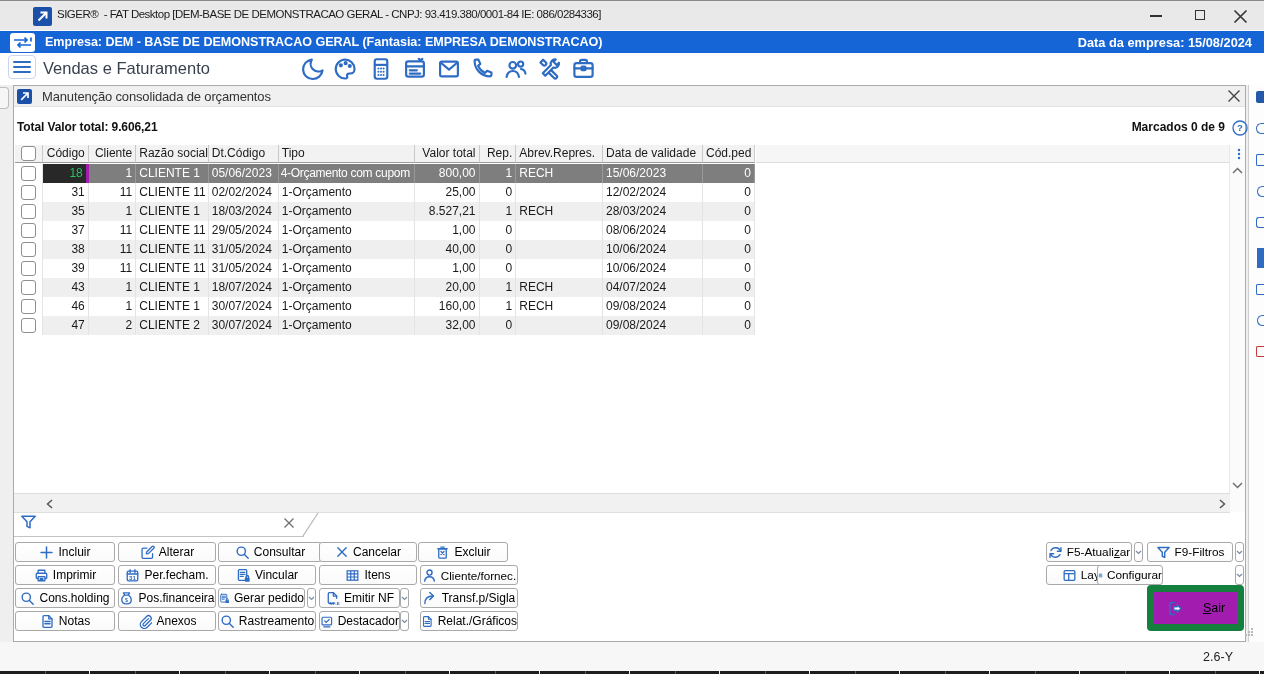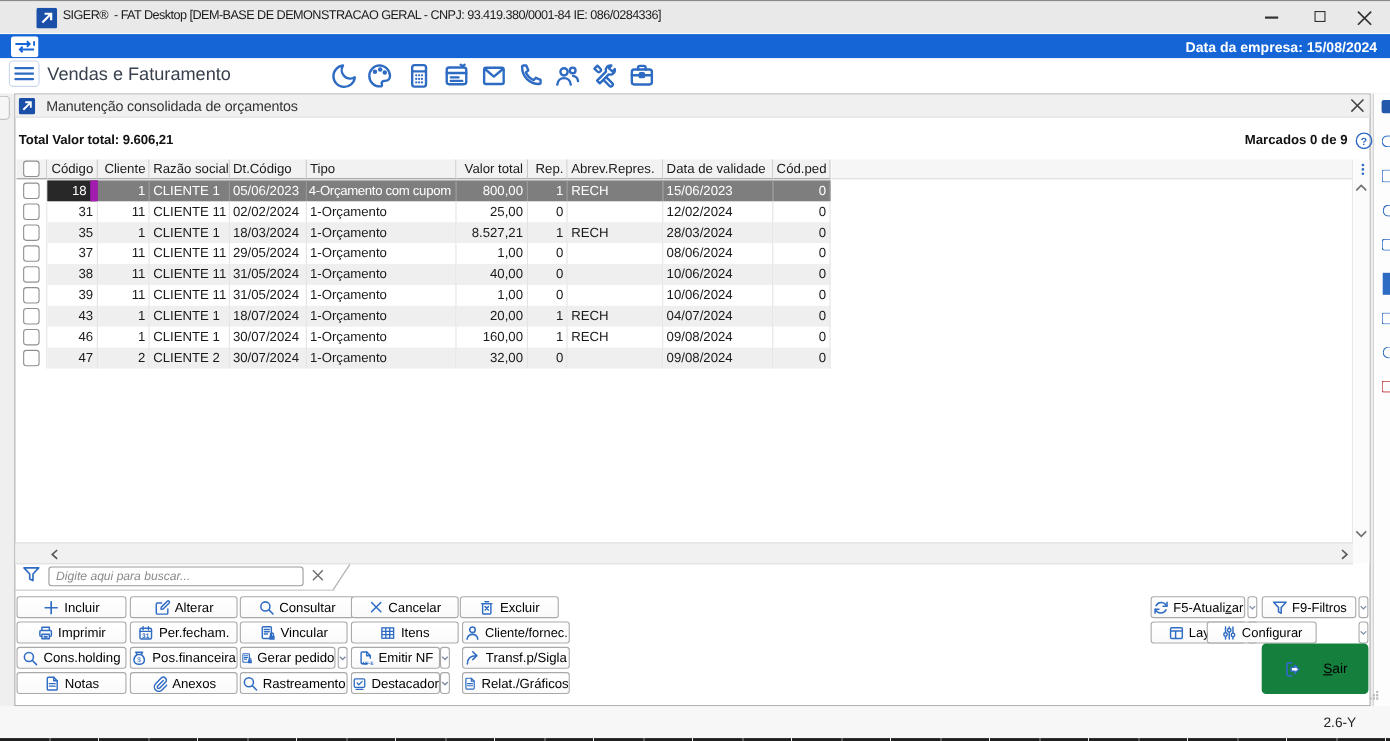--- a/index.html
+++ b/index.html
@@ -20,21 +20,21 @@
 #dlghead{left:0;top:0;width:1231px;height:21px;background:#f0f0f0;border-bottom:1px solid #e2e2e2}
 #dlgtitle{left:28px;top:3px;font-size:13px;letter-spacing:-0.15px;color:#333}
 #totalrow{left:3px;top:34px;font-size:12px;letter-spacing:-0.1px;font-weight:bold;color:#111}
 #marcados{right:20px;top:34px;font-size:12px;font-weight:bold;color:#111}
 
 #grid{left:1px;top:59px;display:grid;grid-template-columns:27.5px 46.25px 47.5px 72.5px 70px 136.25px 64.5px 36.75px 86.75px 100px 52px;grid-auto-rows:19px;font-size:12px;color:#1a1a1a}
 #grid .h{background:#f2f2f2;border-bottom:1px solid #9a9a9a;border-right:1px solid #c9c9c9;line-height:16px;height:18px;padding:0 3px;white-space:nowrap;overflow:hidden}
 #grid .c{border-right:1px solid #e4e4e4;line-height:19px;padding:0 3px;white-space:nowrap;overflow:hidden}
 #grid .r{text-align:right}
 #grid .st{background:#efeff0}
-#grid .sc{background:#282828;color:#ffffff;border-right:7px solid #a21caf}
+#grid .sc{background:#282828;color:#22c55e;border-right:3px solid #a21caf}
 #grid .sr{background:#7e7e7e;color:#fff;border-right:1px solid #999}
 #grid .cb{display:flex;align-items:center;justify-content:center;padding:0;border-right:1px solid #e4e4e4}
 #grid .h.cb{border-right:1px solid #c9c9c9}
 .ckb{width:15px;height:15px;border:1px solid #8f8f8f;border-radius:3px;background:#fff}
 #hdrext{left:742px;top:59px;width:474px;height:18px;background:#f6f6f6;border-bottom:1px solid #dcdcdc}
 
 #vscroll{left:1215px;top:59px;width:16px;height:367px;background:#fbfbfb;border-left:1px solid #e8e8e8}
 
 #hscroll{left:0px;top:407px;width:1216px;height:20px;background:#f1f1f1;border-top:1px solid #dedede;border-bottom:1px solid #dedede}
 
@@ -68,20 +68,21 @@
       </svg>
     </div>
 
 <div class="abs" id="bluebar"></div>
 <div class="abs" style="left:10px;top:33px">
       <svg width="25" height="19">
         <rect x="0" y="0" width="25" height="19" rx="3" fill="#fff"></rect>
         <path d="M4 7h13M14.5 4.5L17 7l-2.5 2.5M8 12h13m-10.5-2.5L8 12l2.5 2.5M21 4.5v4" stroke="#1565d6" stroke-width="1.7" fill="none"></path>
       </svg>
     </div>
+<div class="abs" style="left:45px;top:35px;color:#fff;font-weight:bold;font-size:12.6px;letter-spacing:-0.05px">Empresa: DEM - BASE DE DEMONSTRACAO GERAL (Fantasia: EMPRESA DEMONSTRACAO)</div>
 <div class="abs" style="right:12px;top:35px;color:#fff;font-weight:bold;font-size:12.8px">Data da empresa: 15/08/2024</div>
 
 <div class="abs" id="menurow"></div>
 <div class="abs" style="left:8px;top:55px;width:28px;height:24px;border:1px solid #c9d6ec;border-radius:4px;background:#fff">
       <svg width="26" height="22" style="margin:0">
         <path d="M5 6h16M5 11h16M5 16h16" stroke="#2e6bc2" stroke-width="2" fill="none" stroke-linecap="round"></path>
       </svg>
     </div>
 <div class="abs" id="menutitle">Vendas e Faturamento</div>
 
@@ -348,21 +349,20 @@
         <svg width="10" height="12">
           <path d="M3 2l4.5 4L3 10" stroke="#555" stroke-width="1.5" fill="none"></path>
         </svg>
       </div>
 
 <div class="abs" style="left:6px;top:428px">
         <svg width="17" height="17" viewBox="0 0 17 17">
           <path d="M1.8 2.2h13.4l-5.2 5.6v6l-3-1.5V7.8z" fill="none" stroke="#2e6bc2" stroke-width="1.5" stroke-linejoin="round"></path>
         </svg>
       </div>
-<div class="abs" id="filterinput">Digite aqui para buscar...</div>
 <div class="abs" style="left:269px;top:431px">
         <svg width="12" height="12">
           <path d="M1.5 1.5l9 9M10.5 1.5l-9 9" stroke="#6e6e6e" stroke-width="1.3"></path>
         </svg>
       </div>
 <div class="abs" style="left:288px;top:426px">
         <svg width="18" height="25">
           <path d="M1 24L16 1" stroke="#b5b5b5" stroke-width="1.2" fill="none"></path>
         </svg>
       </div>
@@ -567,35 +567,35 @@
           <rect x="2.3" y="2.8" width="11.4" height="10.4" rx="1.2"></rect>
           <path d="M2.3 6h11.4M7.2 6v7.2"></path>
         </svg>
         <span style="font-size:11.8px">Layout</span>
       </div>
 <div class="abs mini" style="left:1120px;top:479px">
         <svg width="7" height="5">
           <path d="M1 1l2.5 2.5L6 1" stroke="#7a8aa0" stroke-width="1.2" fill="none"></path>
         </svg>
       </div>
-<div class="abs btn" style="left:1083px;top:479px;width:100px">
+<div class="abs btn" style="left:1083px;top:479px;width:66px">
         <svg width="15" height="15" viewBox="0 0 16 16" fill="none" stroke="#2f6cc3" stroke-width="1.4" stroke-linecap="round">
           <path d="M4.4 2.2v11.6M8 2.2v11.6M11.6 2.2v11.6"></path>
           <circle cx="4.4" cy="9.4" r="1.7" fill="#fff"></circle>
           <circle cx="8" cy="5.2" r="1.7" fill="#fff"></circle>
           <circle cx="11.6" cy="9.8" r="1.7" fill="#fff"></circle>
         </svg>
         <span style="font-size:11.8px">Configurar</span>
       </div>
 <div class="abs mini" style="left:1221px;top:479px">
         <svg width="7" height="5">
           <path d="M1 1l2.5 2.5L6 1" stroke="#7a8aa0" stroke-width="1.2" fill="none"></path>
         </svg>
       </div>
-<div class="abs" style="left:1133px;top:499px;width:97px;height:46px;border:3px solid #15803d;border-radius:4px;background:#15803d;display:flex;align-items:center;justify-content:center;gap:20px;font-size:12.5px">
+<div class="abs" style="left:1133px;top:499px;width:97px;height:46px;border:7px solid #15803d;border-radius:4px;background:#a21caf;display:flex;align-items:center;justify-content:center;gap:20px;font-size:12.5px">
         <svg width="17" height="17" viewBox="0 0 16 16" fill="none" stroke="#2f6cc3" stroke-width="1.5" stroke-linecap="round">
           <path d="M7.8 2.4H4.9a1.2 1.2 0 0 0-1.2 1.2v8.8a1.2 1.2 0 0 0 1.2 1.2h2.9"></path>
           <path d="M7.3 6.3h3.2V4.4l3.4 3.6-3.4 3.6V9.7H7.3z" fill="#fff" stroke-width="1.3" stroke-linejoin="round"></path>
         </svg>
         <span><u>S</u>air</span>
       </div>
 </div>
 
 <div class="abs" style="left:1245px;top:628px">
       <svg width="10" height="10">

